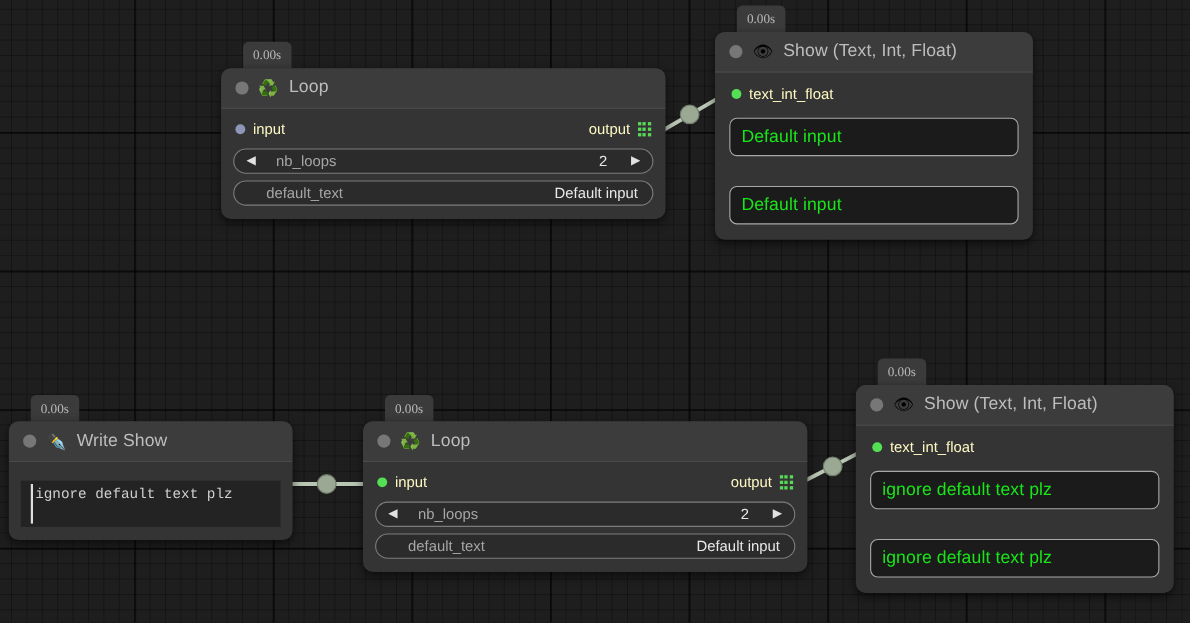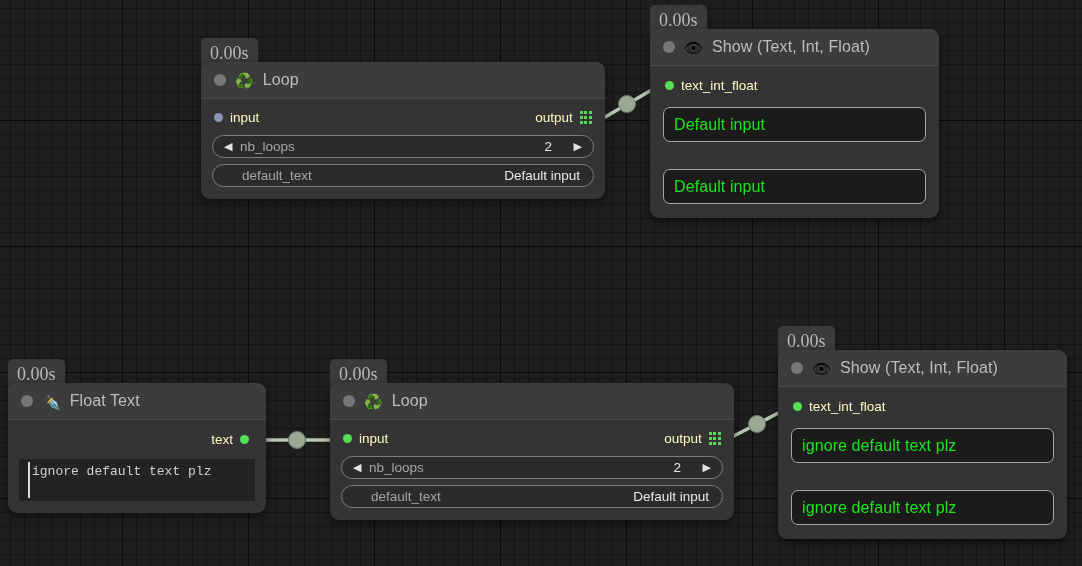--- a/index.html
+++ b/index.html
@@ -25,24 +25,24 @@
   }
 
   
   #wires { position: absolute; inset: 0; width: 1082px; height: 566px; pointer-events: none; }
 
   
   .node { position: absolute; }
 
   .timer-badge {
     position: absolute;
-    top: 0; left: 0;
+    top: 0; left: 20px;
     background: #3b3b3b;
     color: #b9b9b9;
-    font-size: 18px;
+    font-size: 12px;
     line-height: 1;
     padding: 6px 9px 7px 9px;
     border-radius: 5px 5px 0 0;
     font-family: "Liberation Serif", serif;
     white-space: nowrap;
   }
 
   .node-body {
     position: absolute;
     top: 24px; left: 0;
@@ -119,21 +119,21 @@
     color: #e2e2e2;
     font-size: 11px;
     line-height: 1;
     flex: none;
     width: 12px;
   }
   .pill .arrow.left  { text-align: left; }
   .pill .arrow.right { text-align: right; }
   .pill .wname { color: #a6a6a6; font-size: 13.5px; white-space: nowrap; margin-left: 16px; }
   .pill .wval  { color: #e8e8e8; font-size: 13.5px; white-space: nowrap; }
-  .pill.stepper .wname { margin-left: 4px; }
+  .pill.stepper .wname { margin-left: 15px; }
   .pill.plain { padding: 0 13px; }
 
   
   .display-box {
     background: #1b1b1b;
     border: 1px solid #a8a8a8;
     border-radius: 7px;
     height: 35px;
     display: flex;
     align-items: center;
@@ -278,29 +278,23 @@
       </div>
     </div>
   </div>
 
   <div class="node" id="node-write-text">
     <div class="timer-badge">0.00s</div>
     <div class="node-body">
       <div class="node-header">
         <span class="collapse-dot"></span>
         <span class="node-emoji">✒️</span>
-        <span class="node-title">Float Text</span>
+        <span class="node-title">Write Show</span>
       </div>
       <div class="node-content" style="padding:8px 11px 12px 11px">
-        <div class="port-row right-only">
-          <span class="port">
-            <span class="port-label">text</span>
-            <span class="port-dot green"></span>
-          </span>
-        </div>
         <div class="text-editor">
           <span class="caret"></span>
           <span>ignore default text plz</span>
         </div>
       </div>
     </div>
   </div>
 
   <div class="node" id="node-loop-2">
     <div class="timer-badge">0.00s</div>

